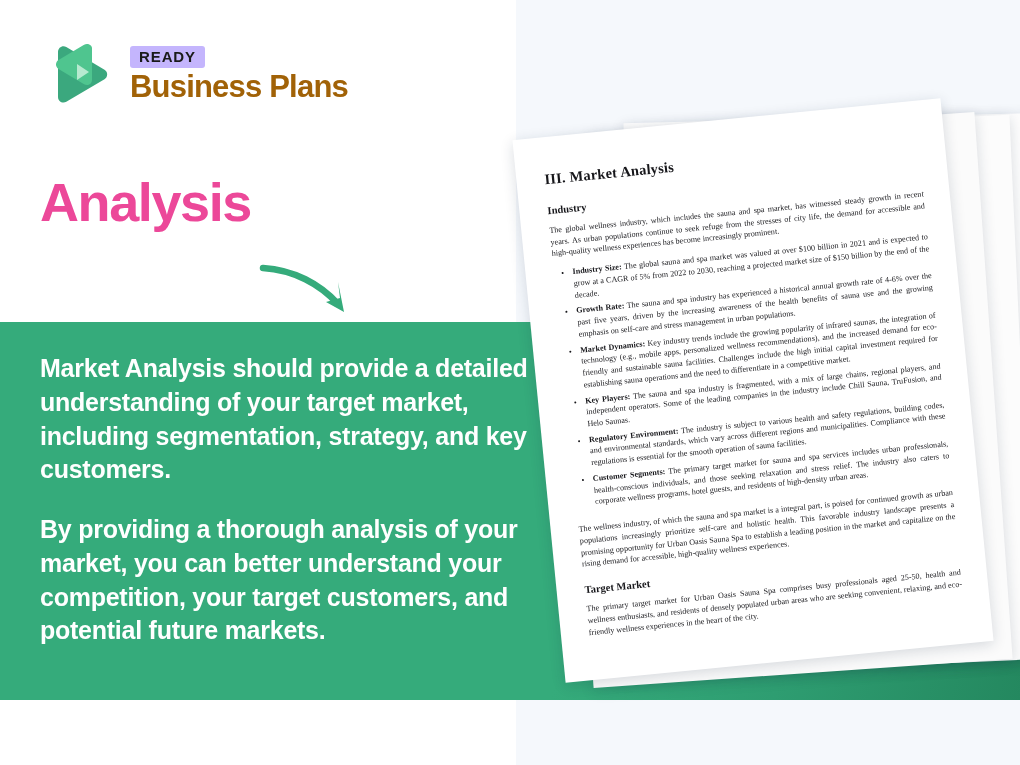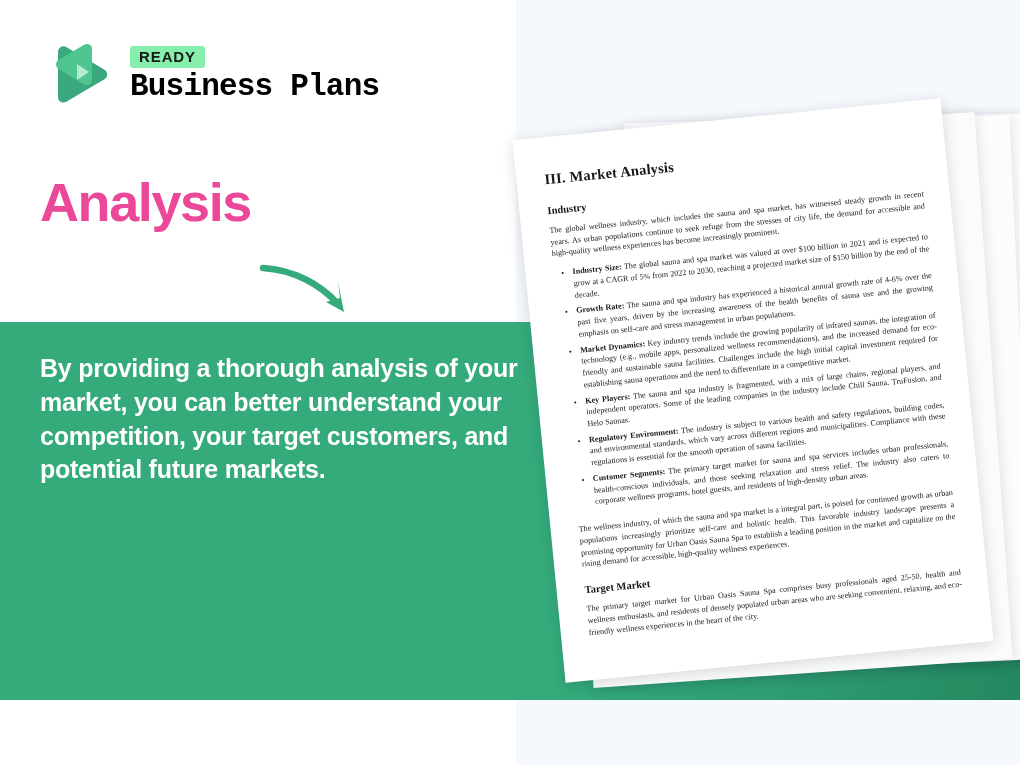--- a/index.html
+++ b/index.html
@@ -48,36 +48,35 @@
     flex: none;
   }
   .logo-text-col {
     display: flex;
     flex-direction: column;
     align-items: flex-start;
     gap: 2px;
     padding-top: 2px;
   }
   .ready-badge {
-    background: #86efac;
+    background: #c4b5fd;
     color: #1a1a1a;
     font-size: 15px;
     font-weight: 600;
     letter-spacing: 0.9px;
     padding: 3px 9px 3px 9px;
     border-radius: 3px;
     line-height: 1.05;
   }
   .brand-name {
     font-size: 31px;
     font-weight: bold;
-    color: #000000;
+    color: #a16207;
     letter-spacing: -0.8px;
     line-height: 1.12;
-    font-family: Liberation Mono, monospace;
   }
 
   
   .headline {
     position: absolute;
     left: 40px; top: 176px;
     line-height: 0.97;
   }
   .headline .line1 {
     display: block;
@@ -249,20 +248,21 @@
   <div class="arrow-icon">
     <svg width="110" height="68" viewBox="0 0 110 68" xmlns="http://www.w3.org/2000/svg">
       <path d="M5 10 C36 12 62 26 80 46" stroke="#35ab7b" stroke-width="6.5" fill="none" stroke-linecap="round"></path>
       <path d="M86 54 L68 44 L82 40 L80 24 Z" fill="#35ab7b"></path>
     </svg>
   </div>
 
   <div class="green-panel"></div>
 
   <div class="panel-copy">
+    <p>Market Analysis should provide a detailed understanding of your target market, including segmentation, strategy, and key customers.</p>
     <p>By providing a thorough analysis of your market, you can better understand your competition, your target customers, and potential future markets.</p>
   </div>
 
   <div class="doc-stack">
 
     <div class="page page-back3"></div>
     <div class="page page-back2"></div>
 
     <div class="page page-back1">
       <div class="ghost-col">

